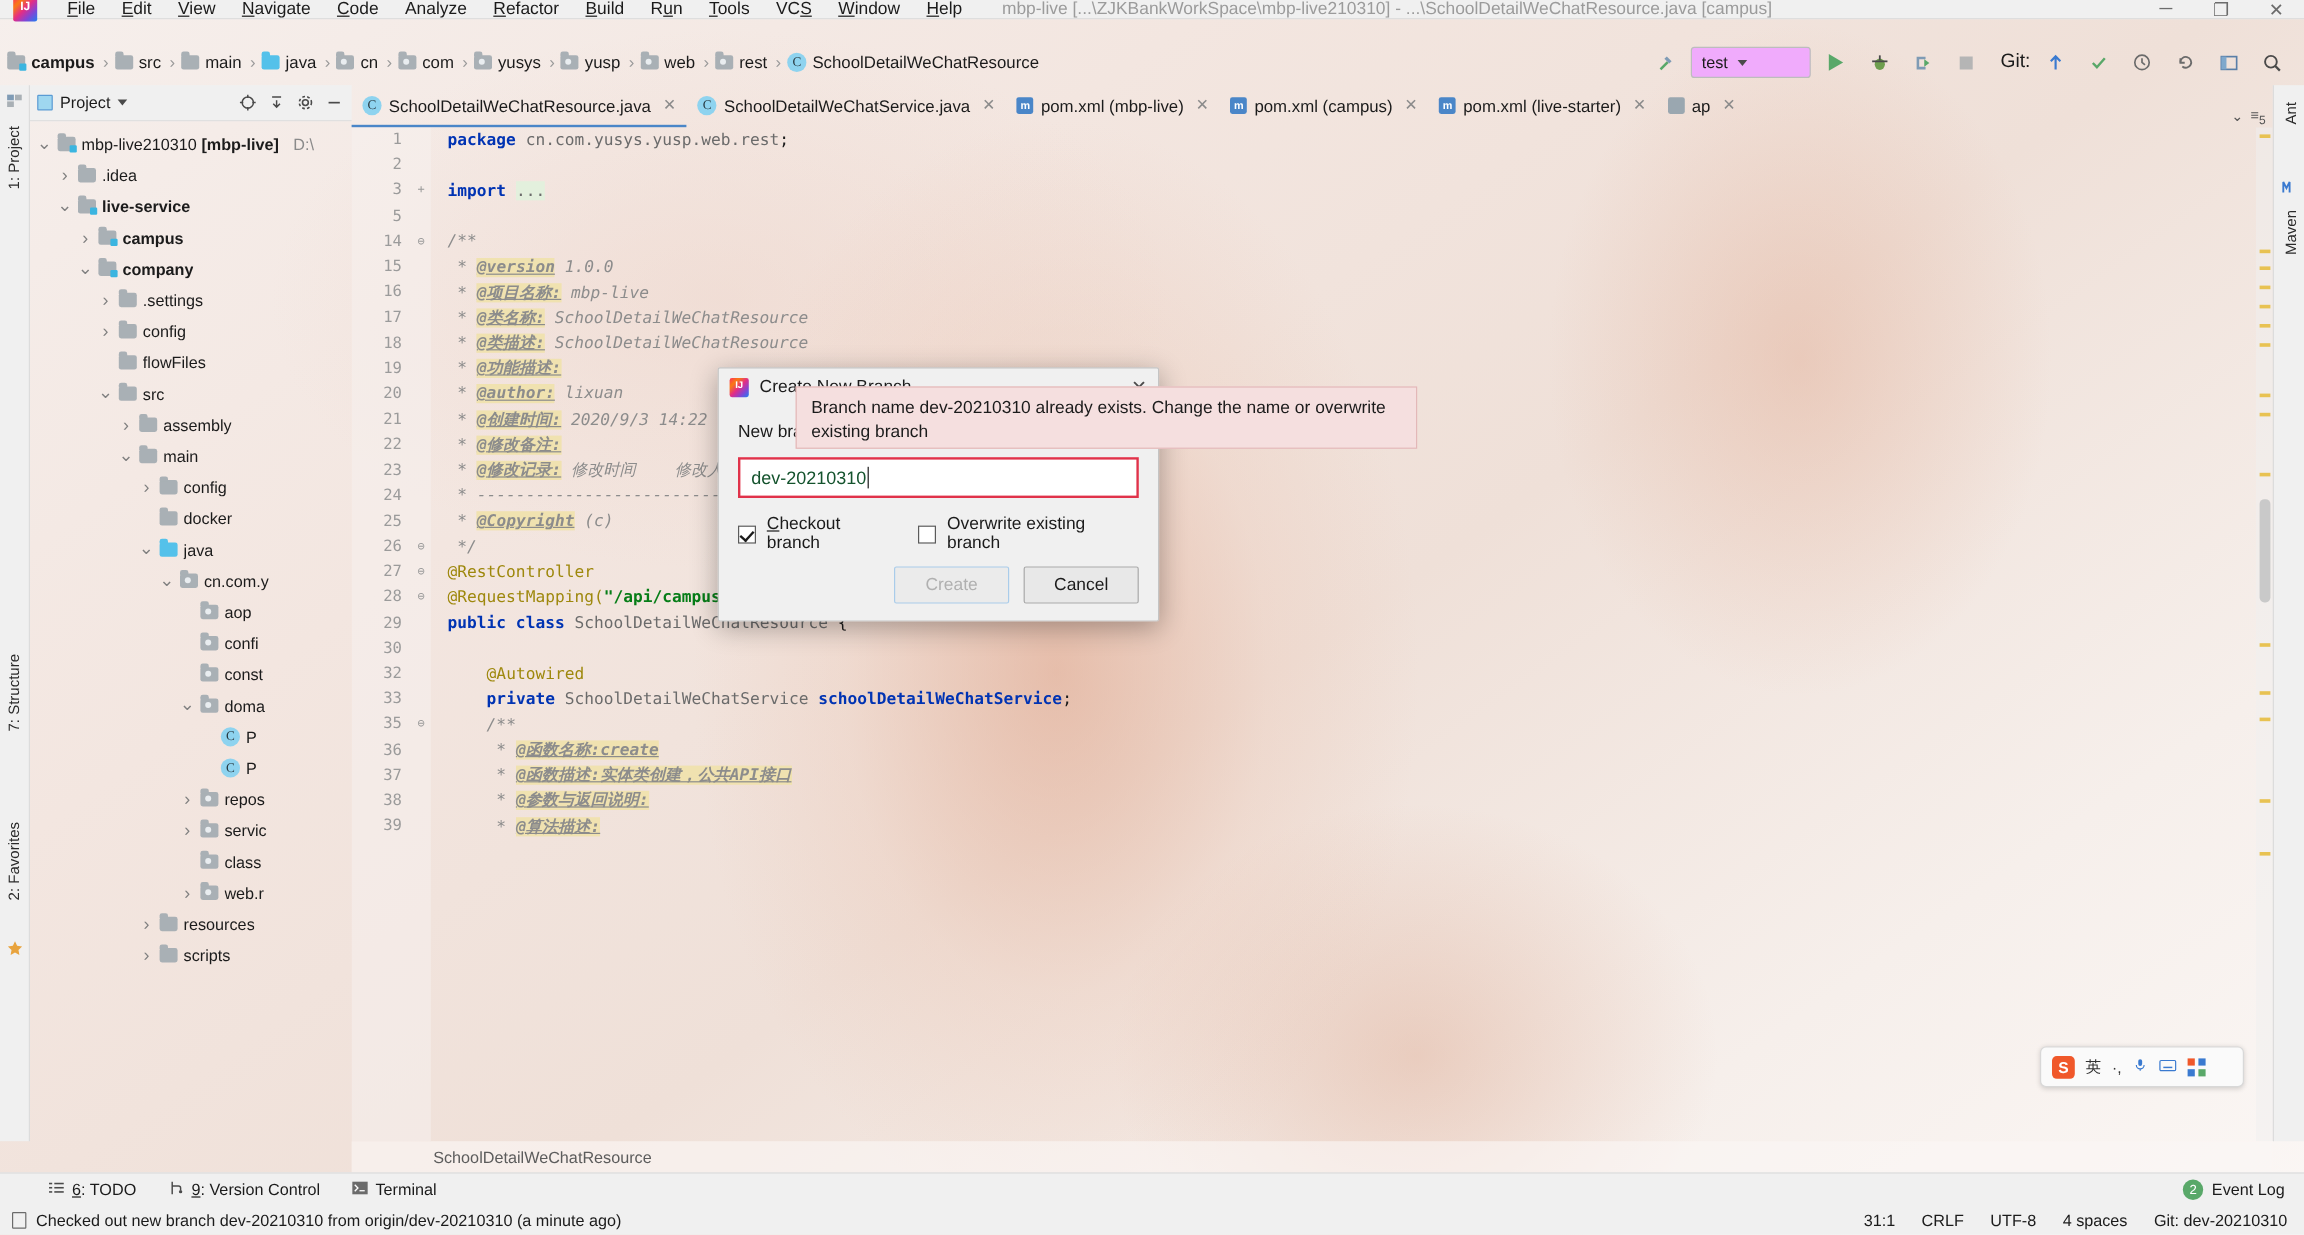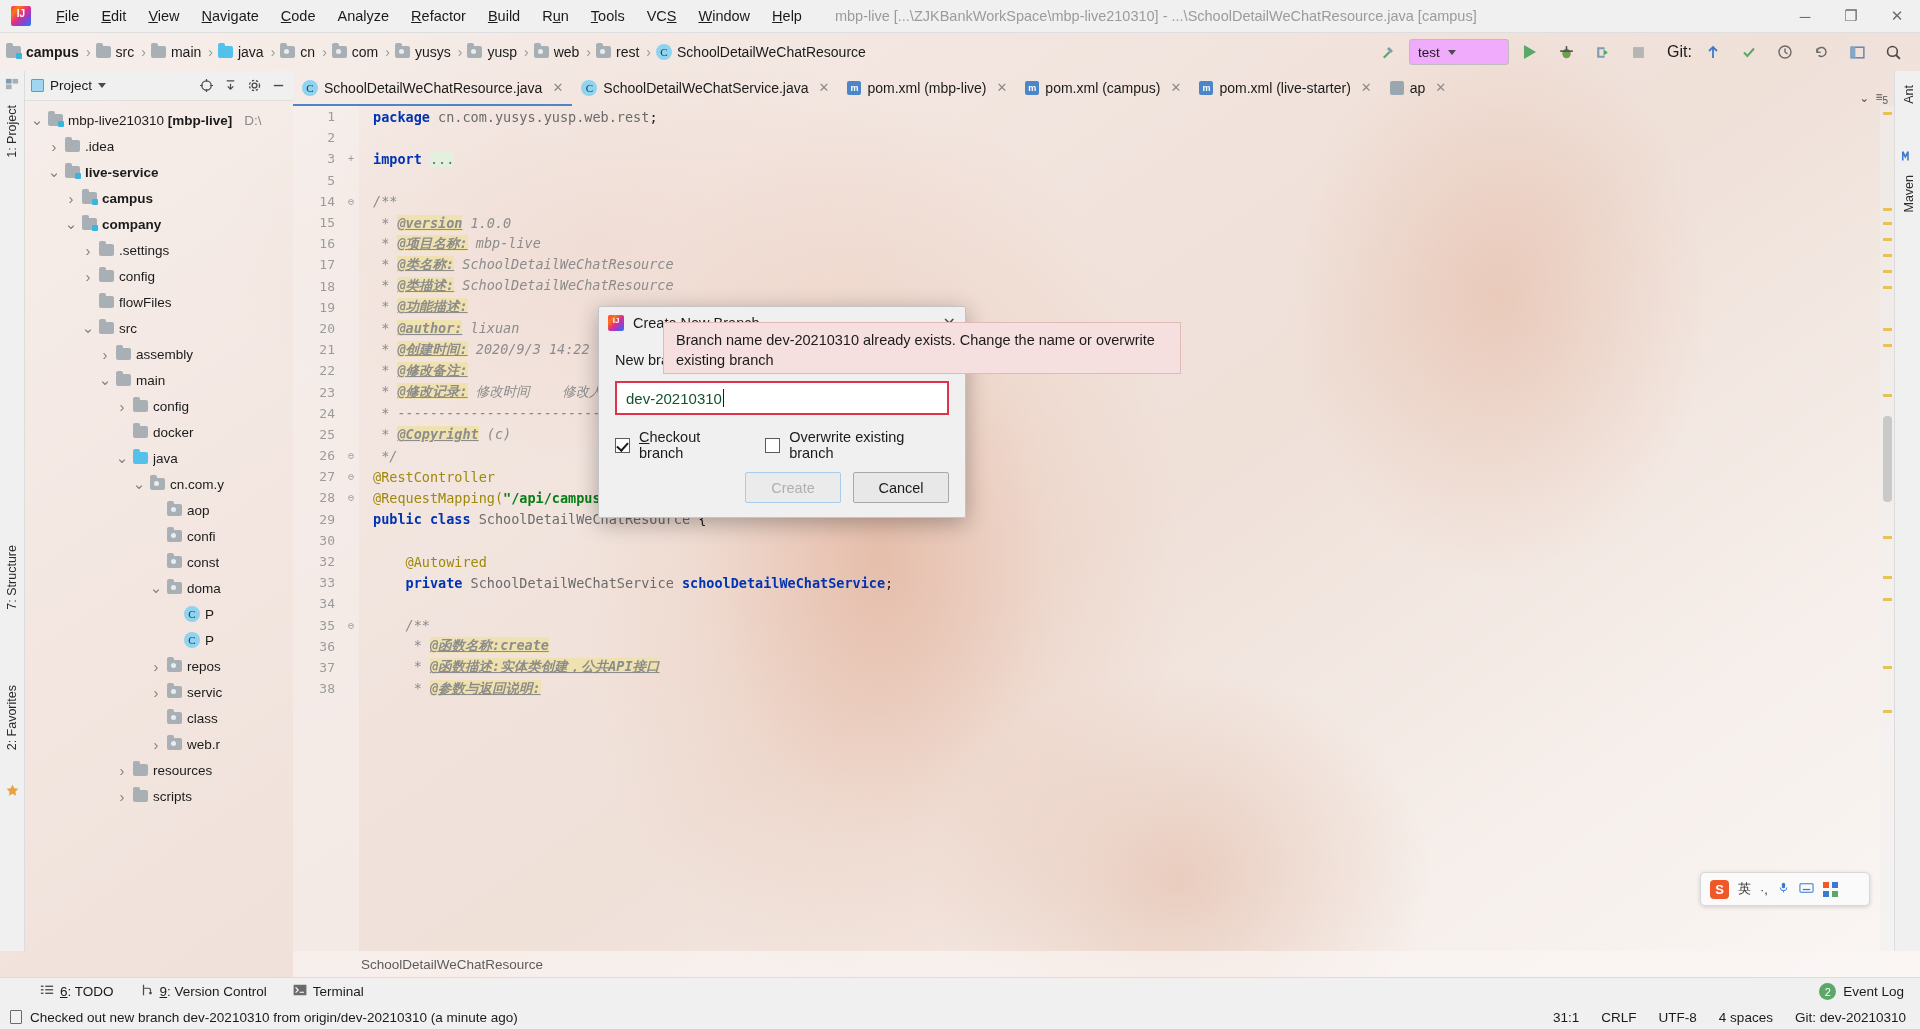--- a/index.html
+++ b/index.html
@@ -25,21 +25,21 @@
       radial-gradient(ellipse 420px 640px at 880px 560px, rgba(222,160,132,0.55) 0%, rgba(235,198,180,0.30) 42%, rgba(255,255,255,0) 72%),
       radial-gradient(ellipse 300px 400px at 1500px 300px, rgba(226,174,150,0.45) 0%, rgba(255,255,255,0) 70%),
       radial-gradient(ellipse 360px 300px at 1180px 880px, rgba(214,150,120,0.35) 0%, rgba(255,255,255,0) 70%),
       radial-gradient(ellipse 500px 300px at 600px 250px, rgba(236,208,196,0.40) 0%, rgba(255,255,255,0) 75%),
       linear-gradient(145deg, #f6efec 0%, #f3e6e0 30%, #efe0d8 55%, #f6efeb 80%, #fbf7f5 100%);
     pointer-events: none;
   }
 
   
   .titlebar {
-    position: absolute; left:0; top:0; width:1920px; height:33px;
+    position: absolute; left:0; top:0; width:1920px; height:16px;
     background: #f0f0f0;
     display: flex; align-items: center;
     border-bottom: 1px solid #dedede;
     z-index: 40;
   }
   .ij-logo {
     width: 20px; height: 20px; margin-left: 11px; margin-right: 14px;
     background: linear-gradient(135deg,#fe315d 0%,#f97a12 22%,#e32d86 48%,#8444d4 72%,#1d7ff2 100%);
     border-radius: 2px; position: relative; flex: none;
   }
@@ -732,25 +732,25 @@
         <div class="cline"><span class="lnum">23</span><span class="fold"></span><span class="ctext"><span class="cm"> * </span><span class="cmhl">@修改记录:</span><span class="cm"> 修改时间    修改人员</span></span></div>
         <div class="cline"><span class="lnum">24</span><span class="fold"></span><span class="ctext"><span class="cm"> * ----------------------------</span></span></div>
         <div class="cline"><span class="lnum">25</span><span class="fold"></span><span class="ctext"><span class="cm"> * </span><span class="cmhl">@Copyright</span><span class="cm"> (c)</span></span></div>
         <div class="cline"><span class="lnum">26</span><span class="fold">⊖</span><span class="ctext"><span class="cm"> */</span></span></div>
         <div class="cline"><span class="lnum">27</span><span class="fold">⊖</span><span class="ctext"><span class="anno">@RestController</span></span></div>
         <div class="cline"><span class="lnum">28</span><span class="fold">⊖</span><span class="ctext"><span class="anno">@RequestMapping(</span><span class="str">"/api/campus"</span><span class="anno">)</span></span></div>
         <div class="cline"><span class="lnum">29</span><span class="fold"></span><span class="ctext"><span class="kw">public class</span> <span class="ident">SchoolDetailWeChatResource</span> {</span></div>
         <div class="cline"><span class="lnum">30</span><span class="fold"></span><span class="ctext"></span></div>
         <div class="cline"><span class="lnum">32</span><span class="fold"></span><span class="ctext">    <span class="anno">@Autowired</span></span></div>
         <div class="cline"><span class="lnum">33</span><span class="fold"></span><span class="ctext">    <span class="kw">private</span> <span class="ident">SchoolDetailWeChatService</span> <span class="kw">schoolDetailWeChatService</span>;</span></div>
-        <div class="cline"><span class="lnum">34</span><span class="fold"></span><span class="ctext"></span></div>
         <div class="cline"><span class="lnum">35</span><span class="fold">⊖</span><span class="ctext">    <span class="cm">/**</span></span></div>
         <div class="cline"><span class="lnum">36</span><span class="fold"></span><span class="ctext">     <span class="cm">* </span><span class="cmhl">@函数名称:create</span></span></div>
         <div class="cline"><span class="lnum">37</span><span class="fold"></span><span class="ctext">     <span class="cm">* </span><span class="cmhl">@函数描述:实体类创建，公共API接口</span></span></div>
         <div class="cline"><span class="lnum">38</span><span class="fold"></span><span class="ctext">     <span class="cm">* </span><span class="cmhl">@参数与返回说明:</span></span></div>
+        <div class="cline"><span class="lnum">39</span><span class="fold"></span><span class="ctext">     <span class="cm">* </span><span class="cmhl">@算法描述:</span></span></div>
       </div>
     <div class="editor-right-scroll">
       <div class="marker" style="top:6px;"></div>
       <div class="marker" style="top:102px;"></div>
       <div class="marker" style="top:116px;"></div>
       <div class="marker" style="top:132px;"></div>
       <div class="marker" style="top:148px;"></div>
       <div class="marker" style="top:164px;"></div>
       <div class="marker" style="top:180px;"></div>
       <div class="marker" style="top:222px;"></div>

